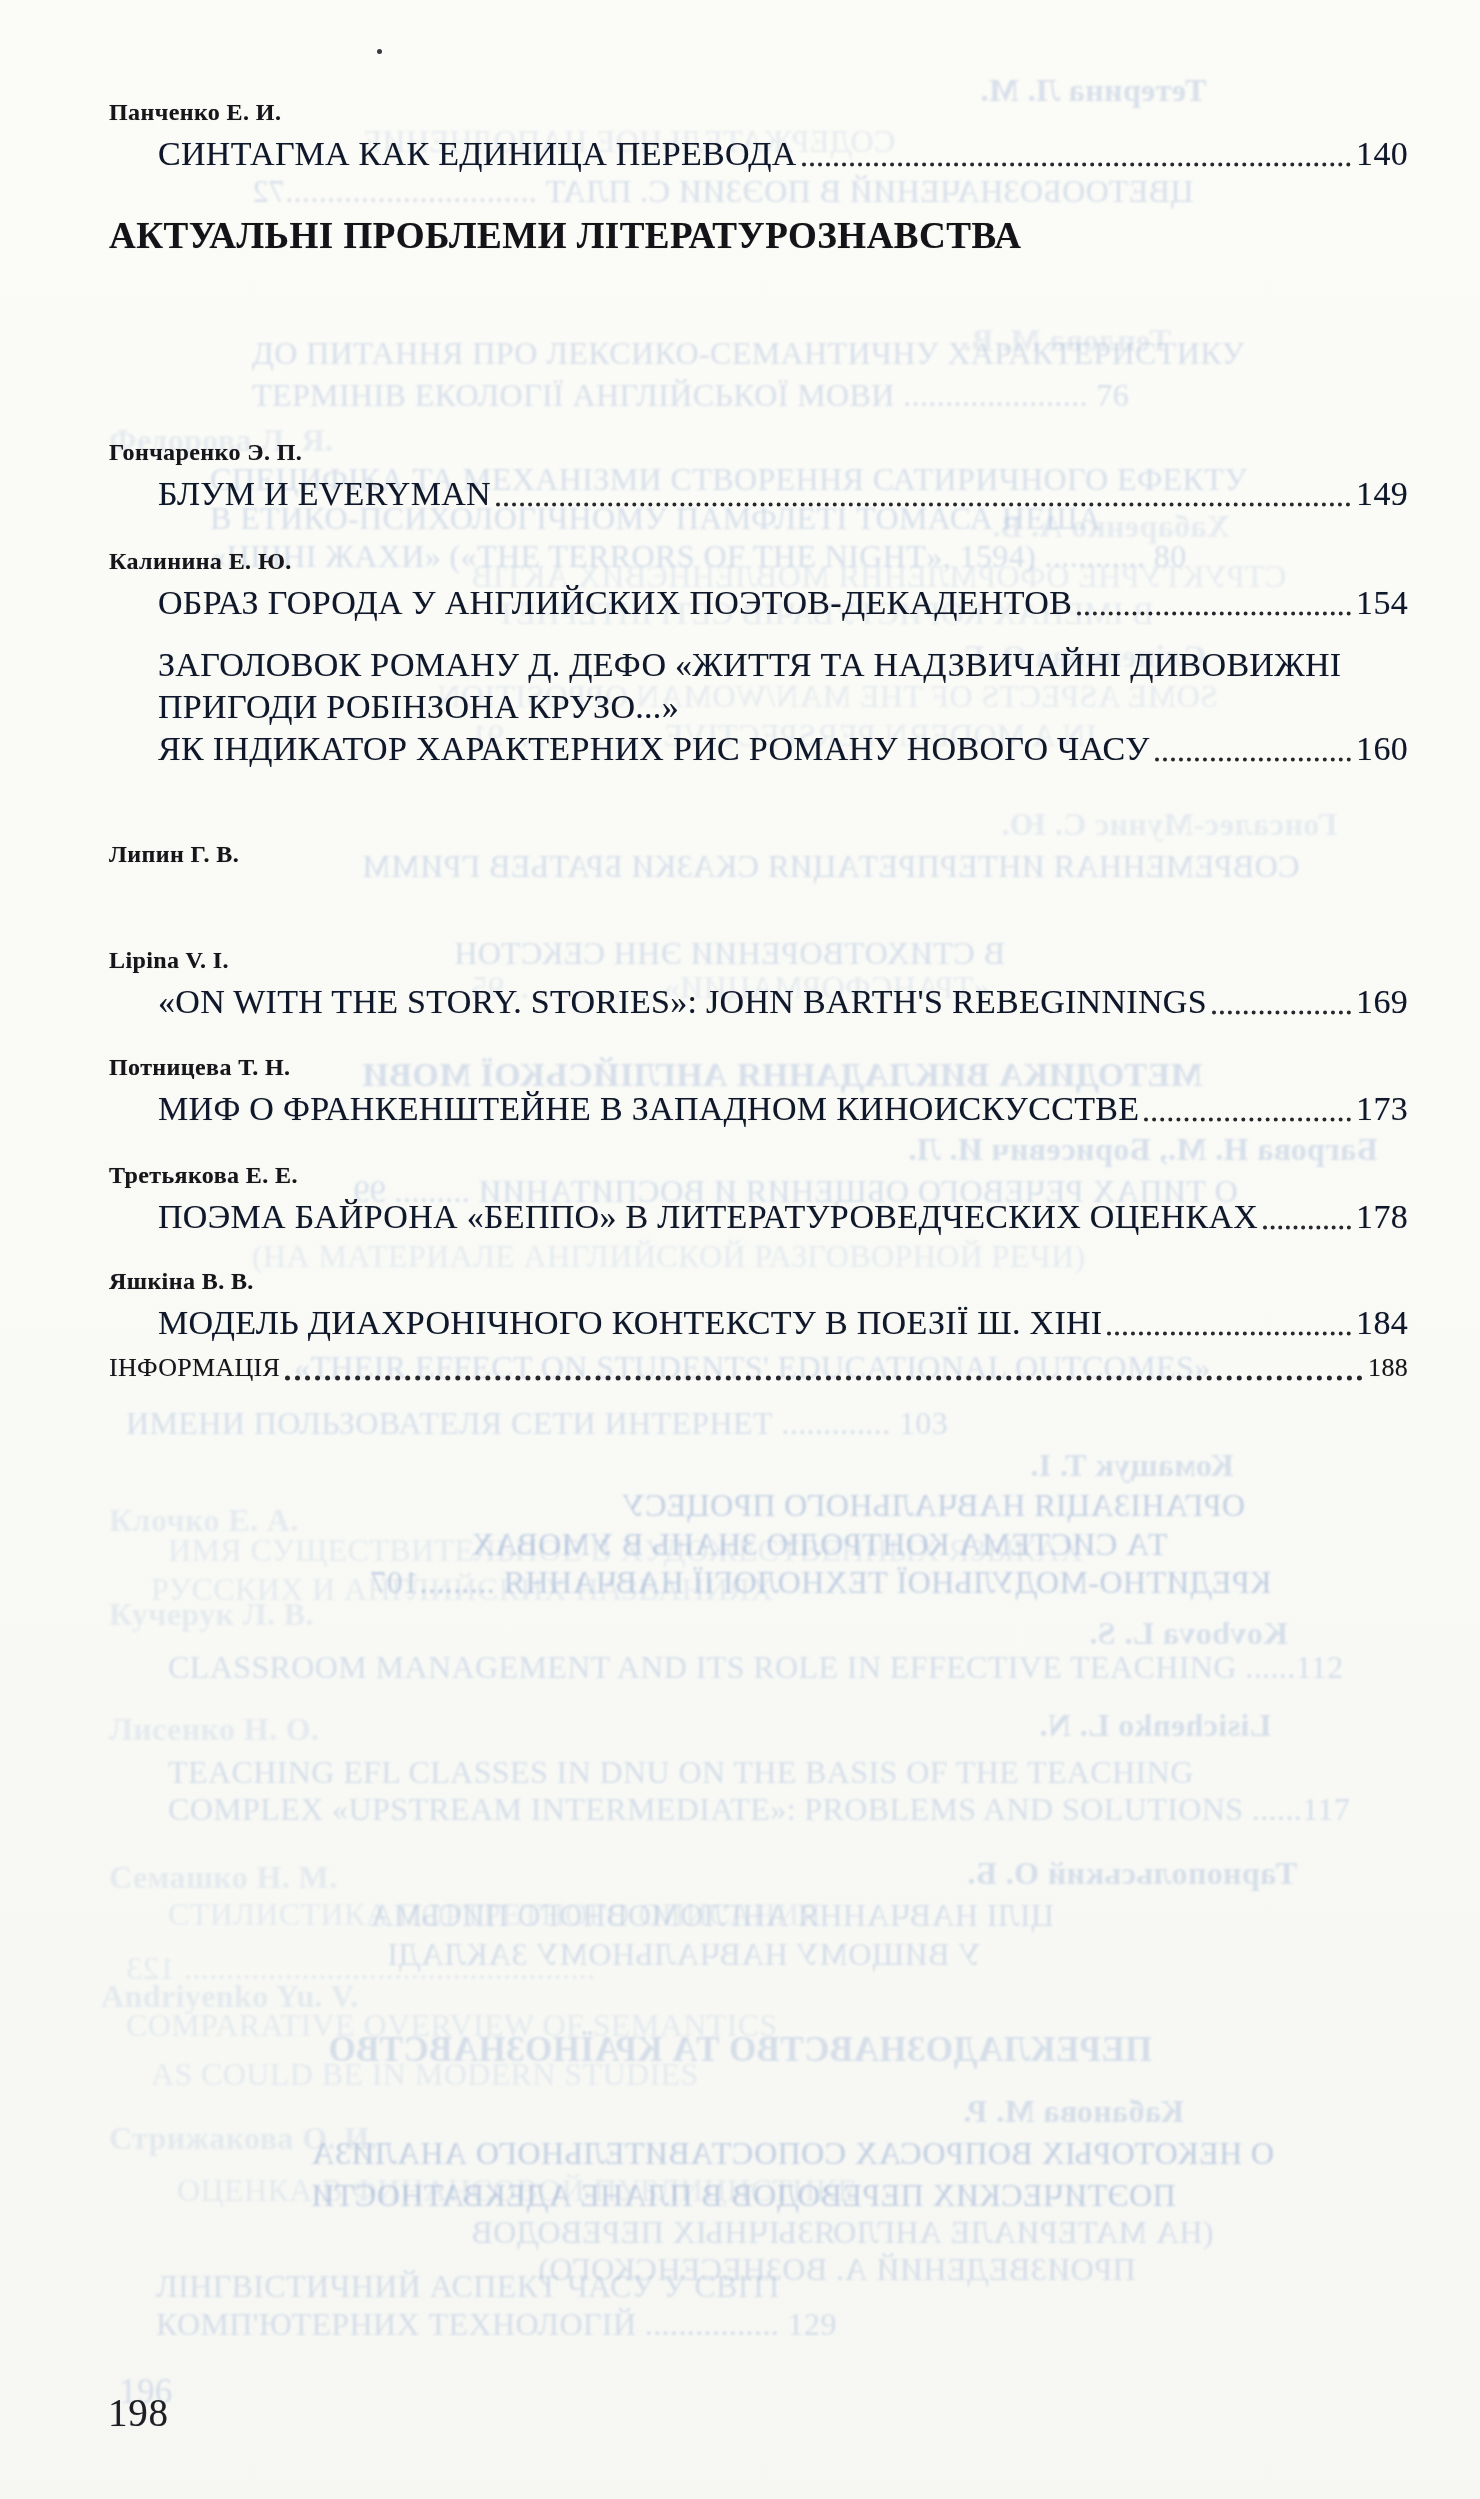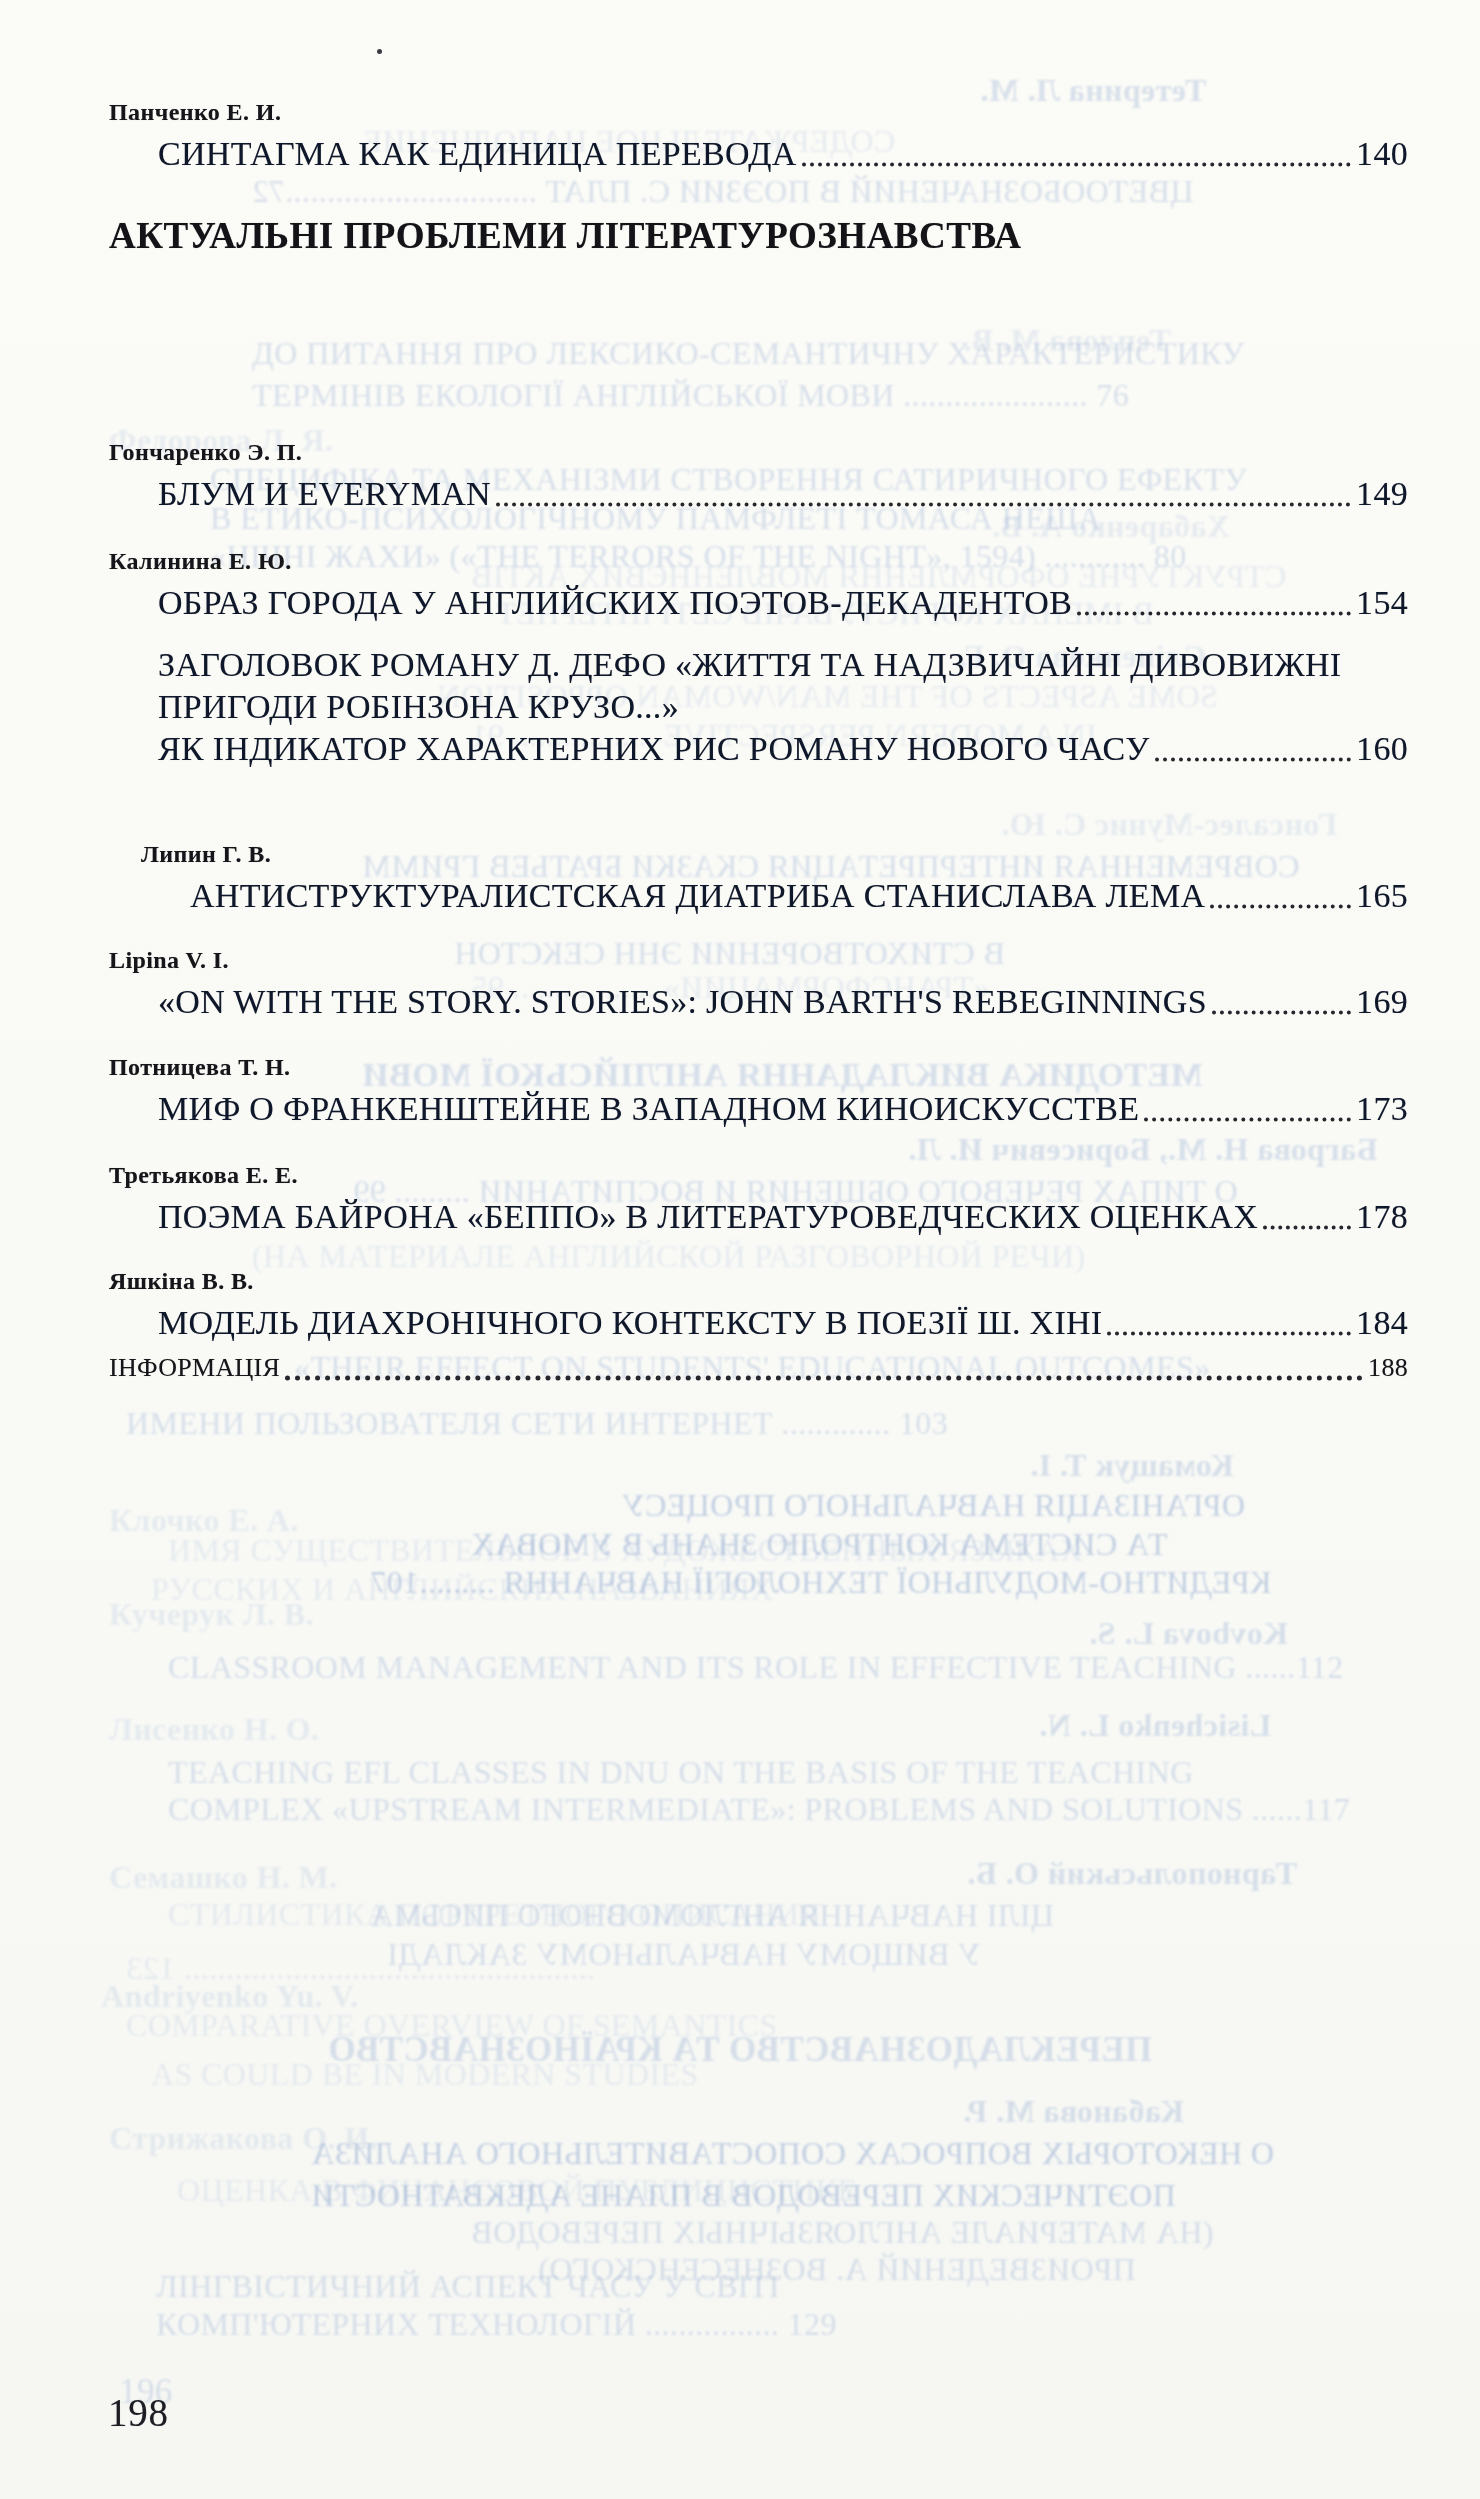--- a/index.html
+++ b/index.html
@@ -158,27 +158,22 @@
     <div class="tline">
       <span class="tt">ПРИГОДИ РОБІНЗОНА КРУЗО...»</span>
     </div>
     <div class="tline">
       <span class="tt">ЯК ІНДИКАТОР ХАРАКТЕРНИХ РИС РОМАНУ НОВОГО ЧАСУ</span>
       <span class="dots"></span>
       <span class="pg">160</span>
     </div>
   </div>
 
-  <div class="entry" style="top:833px;margin-left:32px;">
+  <div class="entry" style="top:833px;">
     <div class="author">Липин Г. В.</div>
-    <div class="tline">
-      <span class="tt">АНТИСТРУКТУРАЛИСТСКАЯ ДИАТРИБА СТАНИСЛАВА ЛЕМА</span>
-      <span class="dots"></span>
-      <span class="pg">165</span>
-    </div>
   </div>
 
   <div class="entry" style="top:939px;">
     <div class="author">Lipina V. I.</div>
     <div class="tline">
       <span class="tt">«ON WITH THE STORY. STORIES»: JOHN BARTH'S REBEGINNINGS</span>
       <span class="dots"></span>
       <span class="pg">169</span>
     </div>
   </div>

